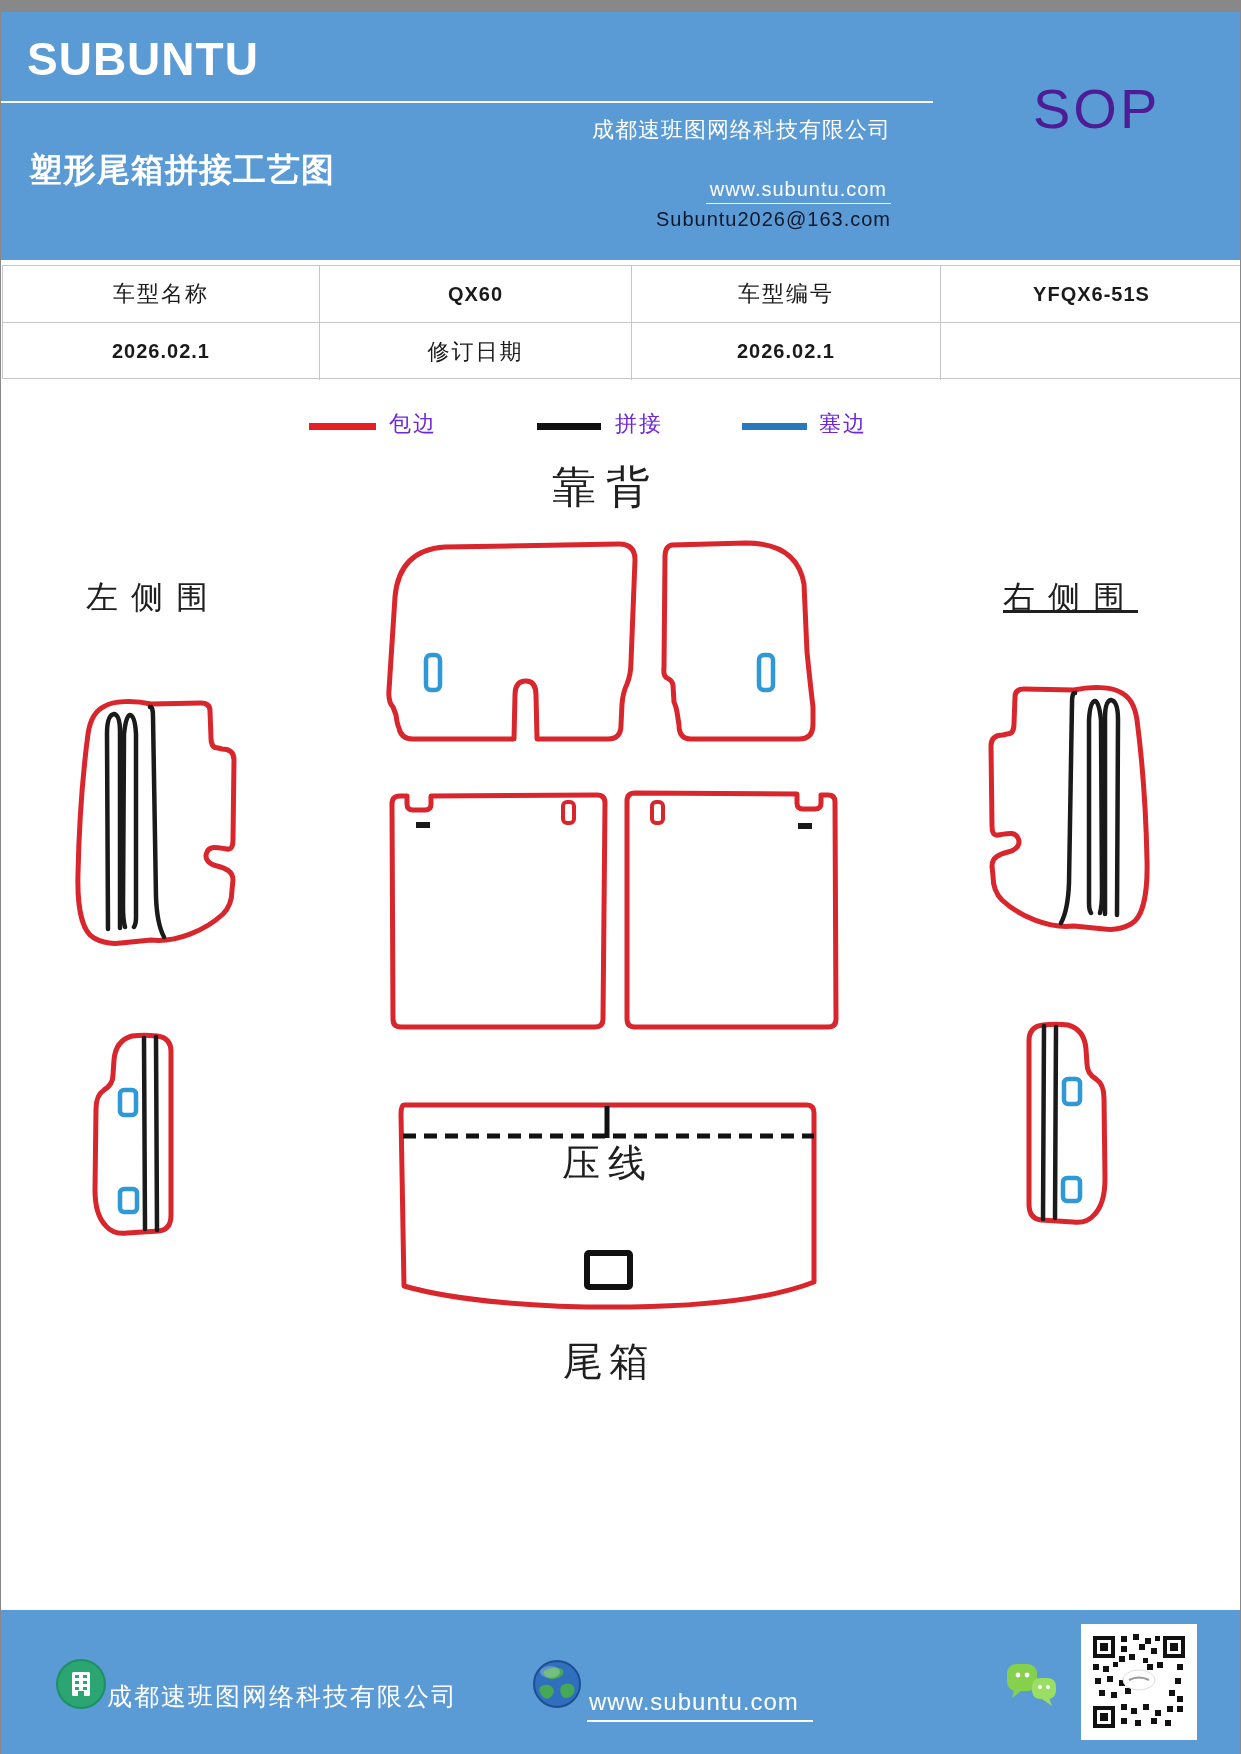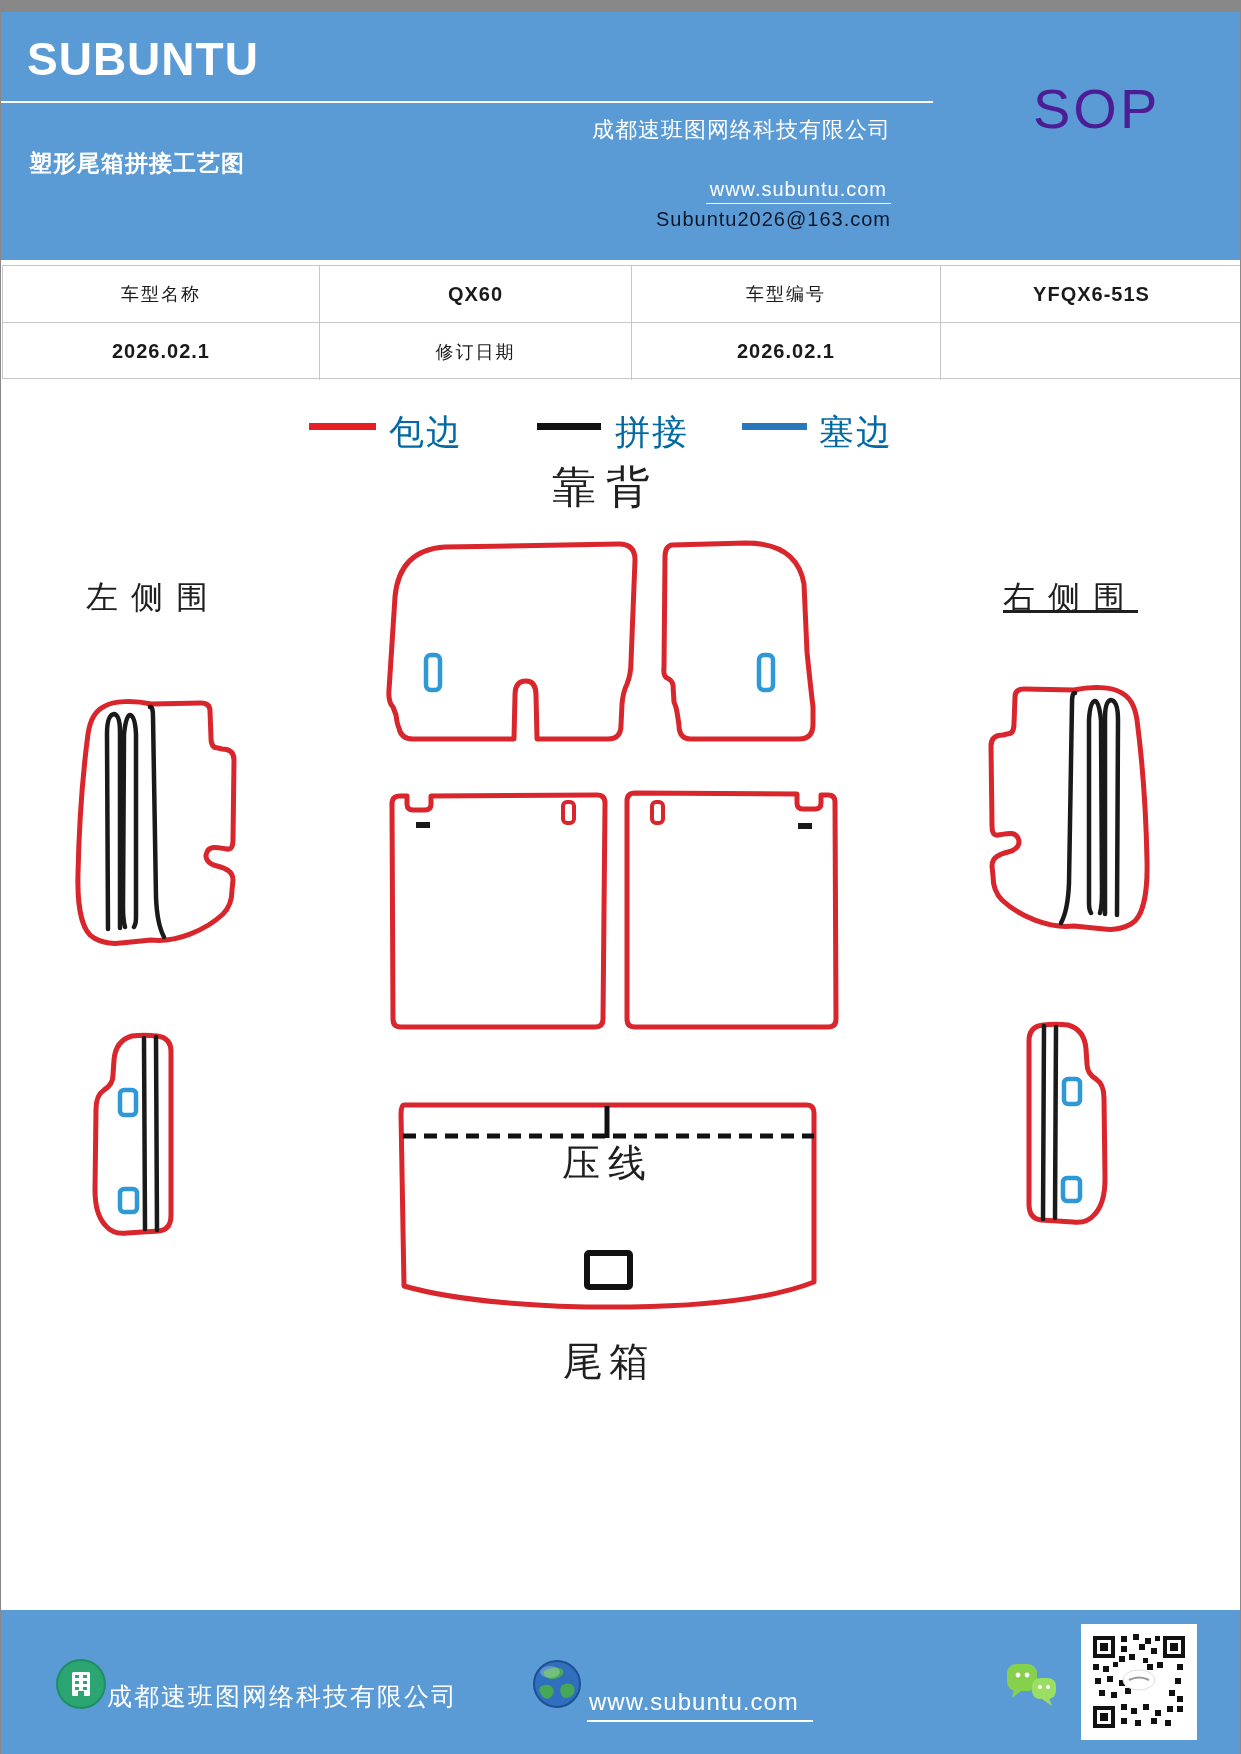--- a/index.html
+++ b/index.html
@@ -3,44 +3,44 @@
 <meta charset="utf-8">
 <style>
   * { margin:0; padding:0; box-sizing:border-box; }
   body { background:#888; font-family:"Liberation Sans", sans-serif; }
   .page { position:relative; width:1239px; height:1754px; background:#ffffff; margin:12px auto; overflow:hidden; }
 
   
   .header { position:absolute; left:0; top:0; width:1241px; height:248px; background:#5b9bd5; }
   .logo { position:absolute; left:26px; top:20px; color:#fff; font-size:46px; font-weight:800; letter-spacing:1px; }
   .header-rule { position:absolute; left:0; top:89px; width:932px; height:2px; background:#fff; }
-  .page-title { position:absolute; left:28px; top:136px; color:#fff; font-size:23px; font-weight:700; letter-spacing:1px; }
+  .page-title { position:absolute; left:28px; top:136px; color:#fff; font-size:33px; font-weight:700; letter-spacing:1px; }
   .header-company { position:absolute; right:351px; top:103px; color:#fff; font-size:22px; letter-spacing:1px; }
   .header-sop { position:absolute; left:1032px; top:64px; color:#4c1d95; font-size:56px; font-weight:400; letter-spacing:3px; }
   .header-site { position:absolute; right:351px; top:166px; color:#fff; font-size:20px; letter-spacing:1px;
                  border-bottom:1px solid #fff; padding:0 4px 2px 4px; cursor:pointer; }
   .header-email { position:absolute; right:351px; top:196px; color:#0f172a; font-size:20px; letter-spacing:1px; }
 
   
   .info-table { position:absolute; left:1px; top:253px; width:1239px; height:114px;
                 display:grid; grid-template-columns:317px 312px 309px 301px; grid-template-rows:57px 57px;
                 border:1.5px solid #c6c6c6; background:#fff; }
   .info-cell { border-right:1.5px solid #c6c6c6; border-bottom:1.5px solid #c6c6c6;
                display:flex; align-items:center; justify-content:center;
-               font-size:18px; color:#1a1a1a; letter-spacing:2px; }
+               font-size:22px; color:#1a1a1a; letter-spacing:2px; }
   .info-cell:nth-child(4n) { border-right:none; }
   .info-cell:nth-child(n+5) { border-bottom:none; }
   .info-cell.value { font-weight:600; letter-spacing:1px; font-size:20px;text-align:center; }
 
   
   .legend-line { position:absolute; top:411px; height:7px; }
   .legend-line.red  { left:308px; width:67px; background:#e81e25; }
   .legend-line.black{ left:536px; width:64px; background:#111; }
   .legend-line.blue { left:741px; width:65px; background:#2878be; }
-  .legend-label { position:absolute; top:397px; font-size:35px; color:#0369a1; letter-spacing:2px; }
+  .legend-label { position:absolute; top:397px; font-size:22px; color:#6d28d9; letter-spacing:2px; }
   .legend-label.l1 { left:388px; }
   .legend-label.l2 { left:614px; }
   .legend-label.l3 { left:818px; }
 
   
   .diagram-svg { position:absolute; left:0; top:0; width:1241px; height:1754px; }
   .red   { fill:none; stroke:#d8262c; stroke-width:5; stroke-linejoin:round; stroke-linecap:round; }
   .seam  { fill:none; stroke:#1a1a1a; stroke-width:4.5; stroke-linejoin:round; stroke-linecap:round; }
   .blue-slot { fill:none; stroke:#2f98d7; stroke-width:4.5; }
   .red-slot  { fill:none; stroke:#d8262c; stroke-width:4; }

